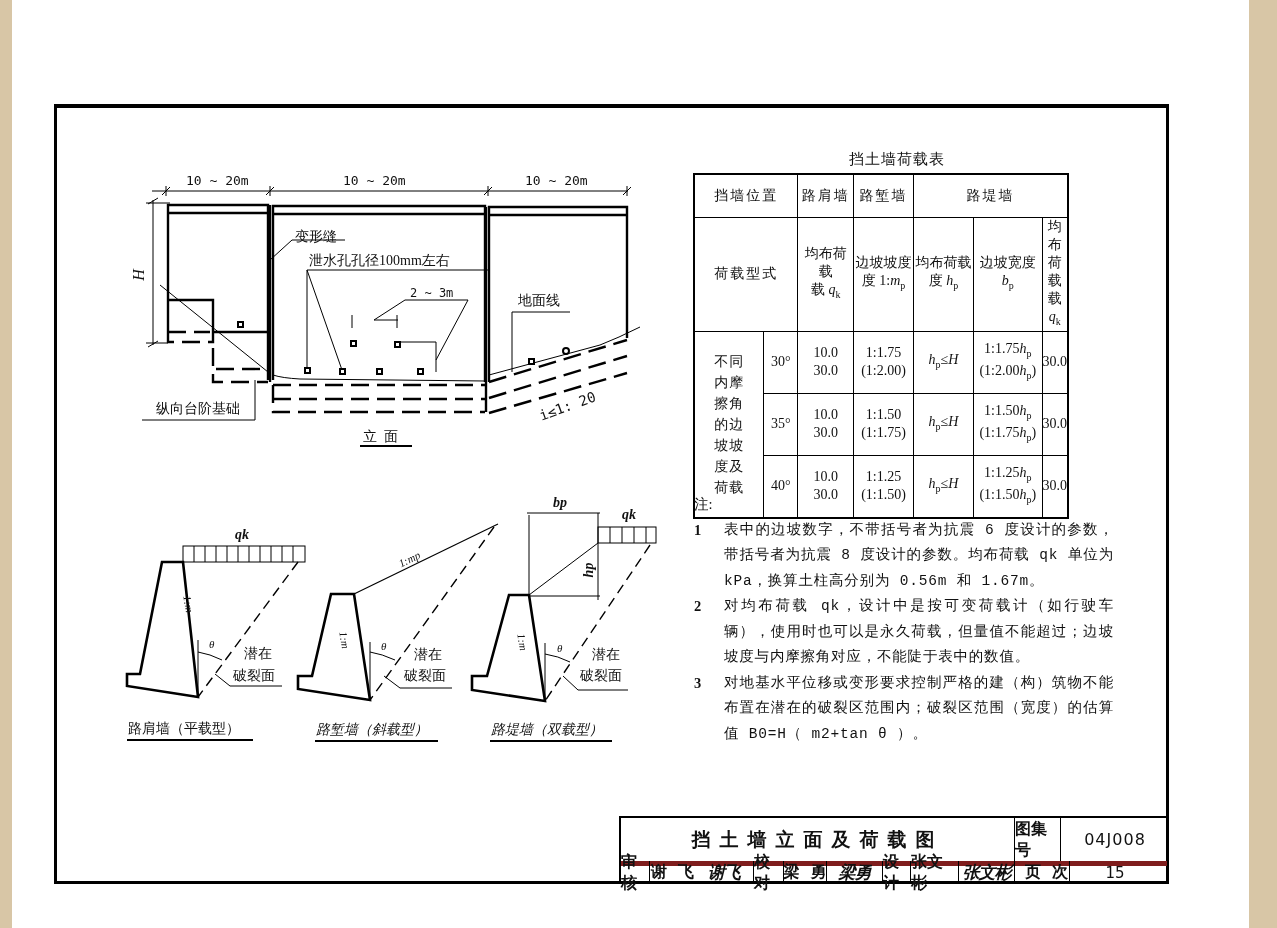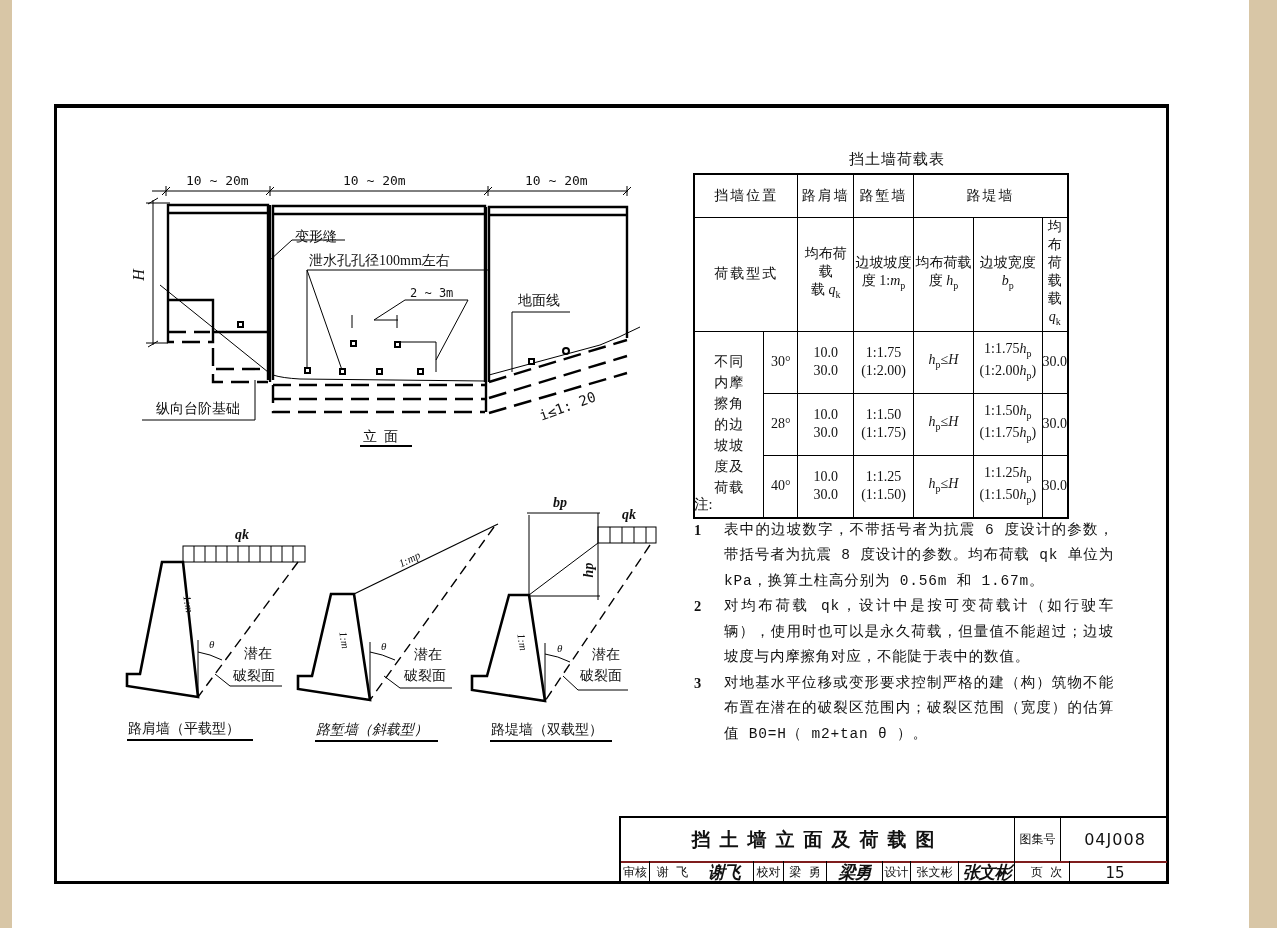--- a/index.html
+++ b/index.html
@@ -38,25 +38,25 @@
   }
   .notes .item { display:flex; }
   .notes .num { width:30px; flex:none; font-weight:bold; }
   .notes .txt { flex:1; letter-spacing:0.8px; text-align:justify;font-family:Liberation Mono, monospace; }
   .lbl { position:absolute; font-size:14px; white-space:nowrap; }
   .mono { font-family:"DejaVu Sans Mono","Liberation Mono",monospace; }
   .titleblock {
     position:absolute; left:619px; top:816px; width:548px; height:68px;
     border-left:2px solid #000; border-top:2px solid #000; box-sizing:border-box;
   }
-  .tb-row1 { position:absolute; left:0; top:0; width:100%; height:43px; border-bottom:2px solid #7f1d1d; }
+  .tb-row1 { position:absolute; left:0; top:0; width:100%; height:43px; border-bottom:5px solid #7f1d1d; }
   .tb-row2 { position:absolute; left:0; top:43px; width:100%; height:23px; }
   .tb-cell { position:absolute; top:0; height:100%; display:flex; align-items:center; justify-content:center; border-right:1px solid #000; box-sizing:border-box; font-family:"DejaVu Sans","Liberation Sans",sans-serif; }
   .tb-main { font-size:19px; letter-spacing:9px; font-weight:bold; }
-  .small { font-size:12px; }
+  .small { font-size:16px;font-weight:bold; }
   .sig { font-family:"DejaVu Serif",serif; font-style:italic; font-weight:bold; font-size:17px; letter-spacing:-1px; }
 </style>
 </head>
 <body>
 
 <div class="page"></div>
 <div class="frame"></div>
 
 <svg class="draw" width="1277" height="928">
   <g stroke="#000" fill="none" stroke-width="1">
@@ -228,21 +228,21 @@
 <span class="lbl" style="left:404px;top:667px;">破裂面</span>
 <span class="lbl" style="left:316px;top:721px;font-style:italic;">路堑墙（斜载型）</span>
 
 <span class="lbl" style="left:553px;top:495px;font-style:italic;font-weight:bold;">bp</span>
 <span class="lbl" style="left:582px;top:562px;font-style:italic;font-weight:bold;transform:rotate(-90deg);">hp</span>
 <span class="lbl" style="left:622px;top:507px;font-style:italic;font-weight:bold;">qk</span>
 <span class="lbl" style="left:514px;top:636px;font-size:11px;font-style:italic;transform:rotate(80deg);">1:m</span>
 <span class="lbl" style="left:557px;top:642px;font-size:11px;font-style:italic;">θ</span>
 <span class="lbl" style="left:592px;top:646px;">潜在</span>
 <span class="lbl" style="left:580px;top:667px;">破裂面</span>
-<span class="lbl" style="left:491px;top:721px;">路堤墙（双载型）</span>
+<span class="lbl" style="left:491px;top:721px;font-style:italic;">路堤墙（双载型）</span>
 
 <div class="tbl-title">挡土墙荷载表</div>
 <table class="load">
   <tbody>
       <tr class="h1">
     <td colspan="2" style="width:80px">挡墙位置</td>
     <td style="width:62px">路肩墙</td>
     <td style="width:62px">路堑墙</td>
     <td colspan="3">路堤墙</td>
   </tr>
@@ -257,21 +257,21 @@
   <tr class="r">
     <td rowspan="3" class="vtxt" style="width:34px;padding:0 19px;">不同内摩擦角的边坡坡度及荷载</td>
     <td style="width:36px">30°</td>
     <td><span>10.0</span><br><span>30.0</span></td>
     <td><span>1:1.75</span><br><span>(1:2.00)</span></td>
     <td><i class="m">h</i><sub>p</sub><span>≤</span><i class="m">H</i></td>
     <td><span>1:1.75</span><i class="m">h</i><sub>p</sub><br><span>(1:2.00</span><i class="m">h</i><sub>p</sub>)</td>
     <td>30.0</td>
   </tr>
   <tr class="r">
-    <td>28°</td>
+    <td>35°</td>
     <td><span>10.0</span><br><span>30.0</span></td>
     <td><span>1:1.50</span><br><span>(1:1.75)</span></td>
     <td><i class="m">h</i><sub>p</sub><span>≤</span><i class="m">H</i></td>
     <td><span>1:1.50</span><i class="m">h</i><sub>p</sub><br><span>(1:1.75</span><i class="m">h</i><sub>p</sub>)</td>
     <td>30.0</td>
   </tr>
   <tr class="r">
     <td>40°</td>
     <td><span>10.0</span><br><span>30.0</span></td>
     <td><span>1:1.25</span><br><span>(1:1.50)</span></td>

